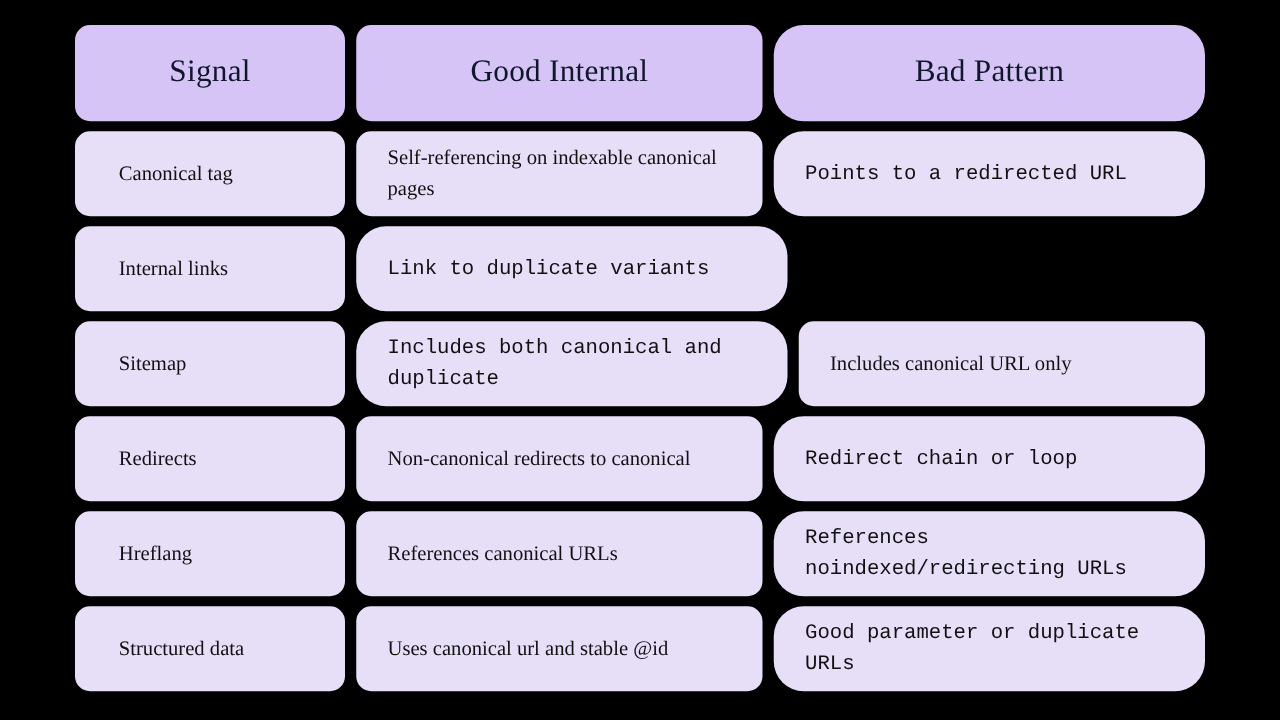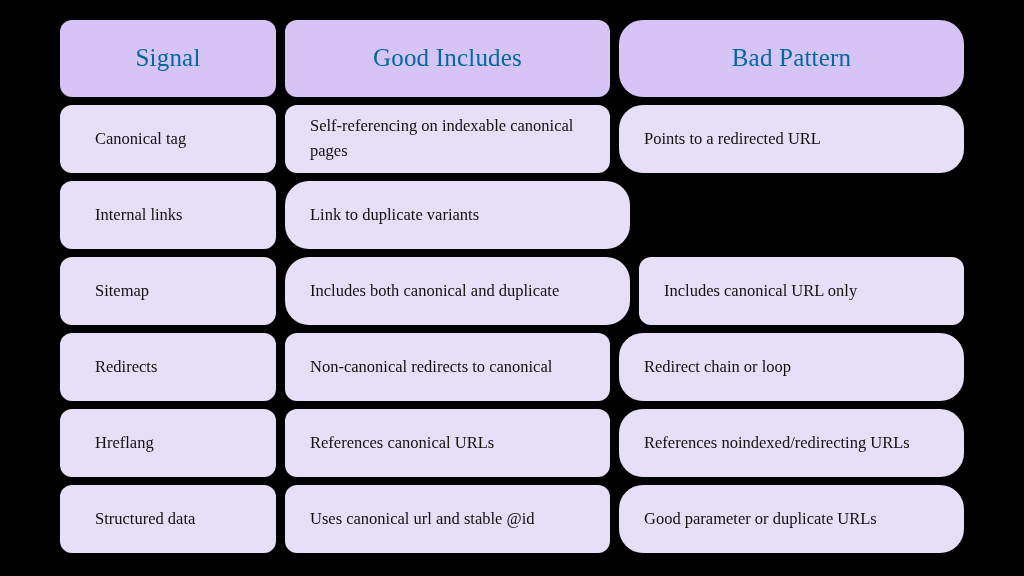--- a/index.html
+++ b/index.html
@@ -40,54 +40,54 @@
   .col-good    { width: 325px; flex: 0 0 325px; }
   .col-bad     { width: 345px; flex: 0 0 345px; border-radius: 24px; }
 
   
   .header-row .cell {
     height: 77px;
     background: #D6C4F6;
     justify-content: center;
   }
   .header-label {
-    color: #0369a1;
+    color: #0f172a;
     font-size: 25px;
     line-height: 1.15;
     text-align: center;
     letter-spacing: 0.2px;
   }
 
   
   .body-row .cell {
     height: 68px;
     background: #E7DEF8;
   }
   .body-row .col-signal  { padding: 0 22px 0 35px; }
   .body-row .col-good    { padding: 0 16px 0 25px; }
-  .body-row .col-bad     { padding: 0 16px 0 25px; }
+  .body-row .col-bad     { padding: 0 16px 0 25px; font-family: Liberation Mono, monospace; }
 
   .cell-text {
     color: #111111;
     font-size: 16.5px;
     line-height: 1.5;
     text-align: left;
   }
 </style>
 </head>
 <body>
 
 <div id="table-wrap">
 
   <div class="grid-row header-row">
     <div class="cell col-signal">
       <span class="header-label">Signal</span>
     </div>
     <div class="cell col-good">
-      <span class="header-label">Good Includes</span>
+      <span class="header-label">Good Internal</span>
     </div>
     <div class="cell col-bad">
       <span class="header-label">Bad Pattern</span>
     </div>
   </div>
 
   <div class="grid-row body-row">
     <div class="cell col-signal">
       <span class="cell-text">Canonical tag</span>
     </div>

